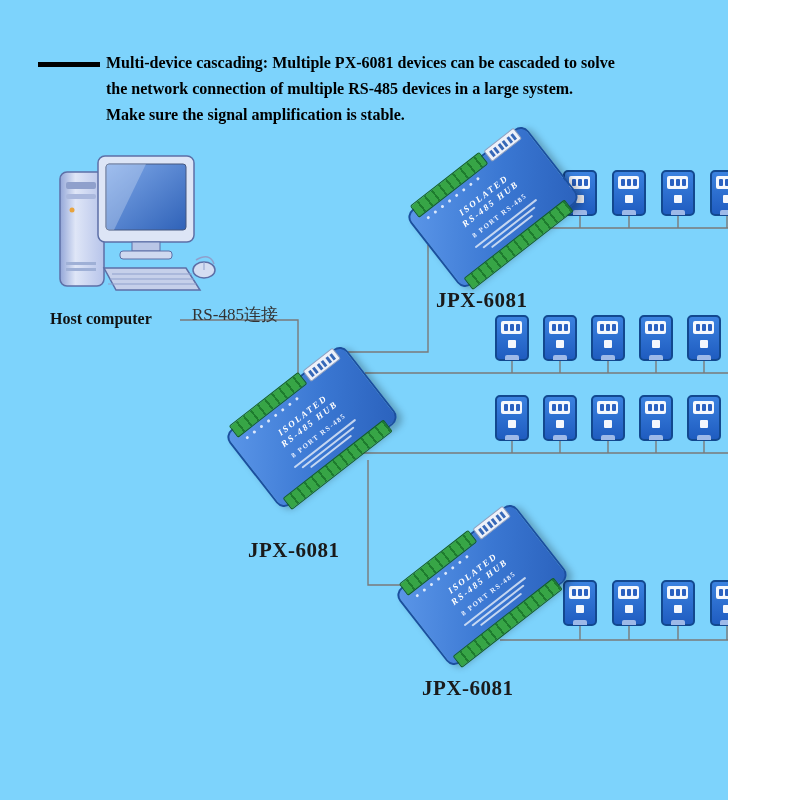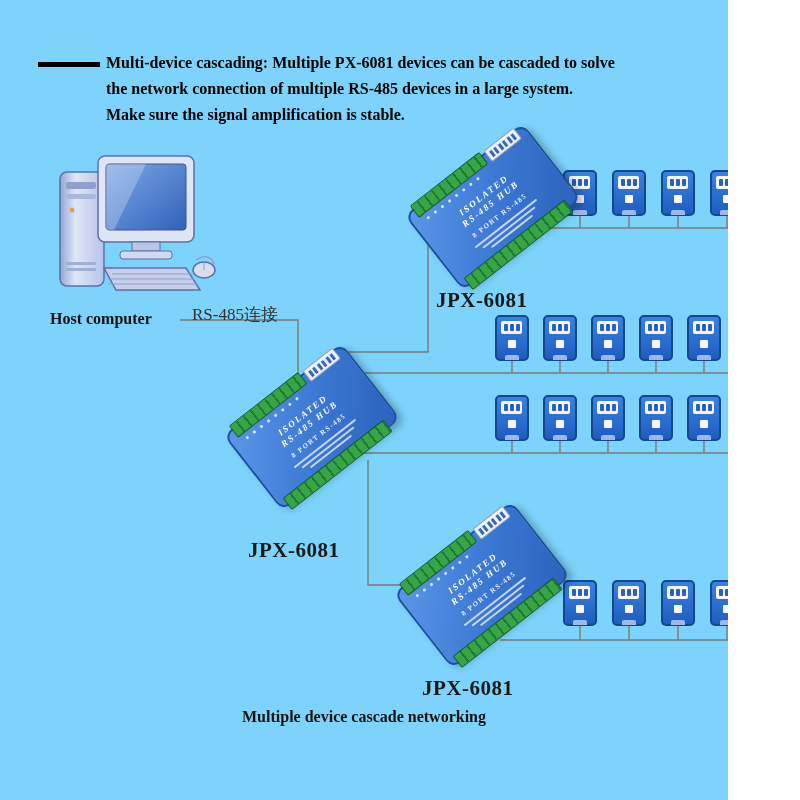--- a/index.html
+++ b/index.html
@@ -452,15 +452,14 @@
     <div class="device-display">
           <i></i>
           <i></i>
           <i></i>
         </div>
     <div class="device-port"></div>
     <div class="device-tab"></div>
   </div>
 </div>
 
-  <div class="caption">Multiple device cascade networking</div>
 
 </div>
 
 </body></html>

